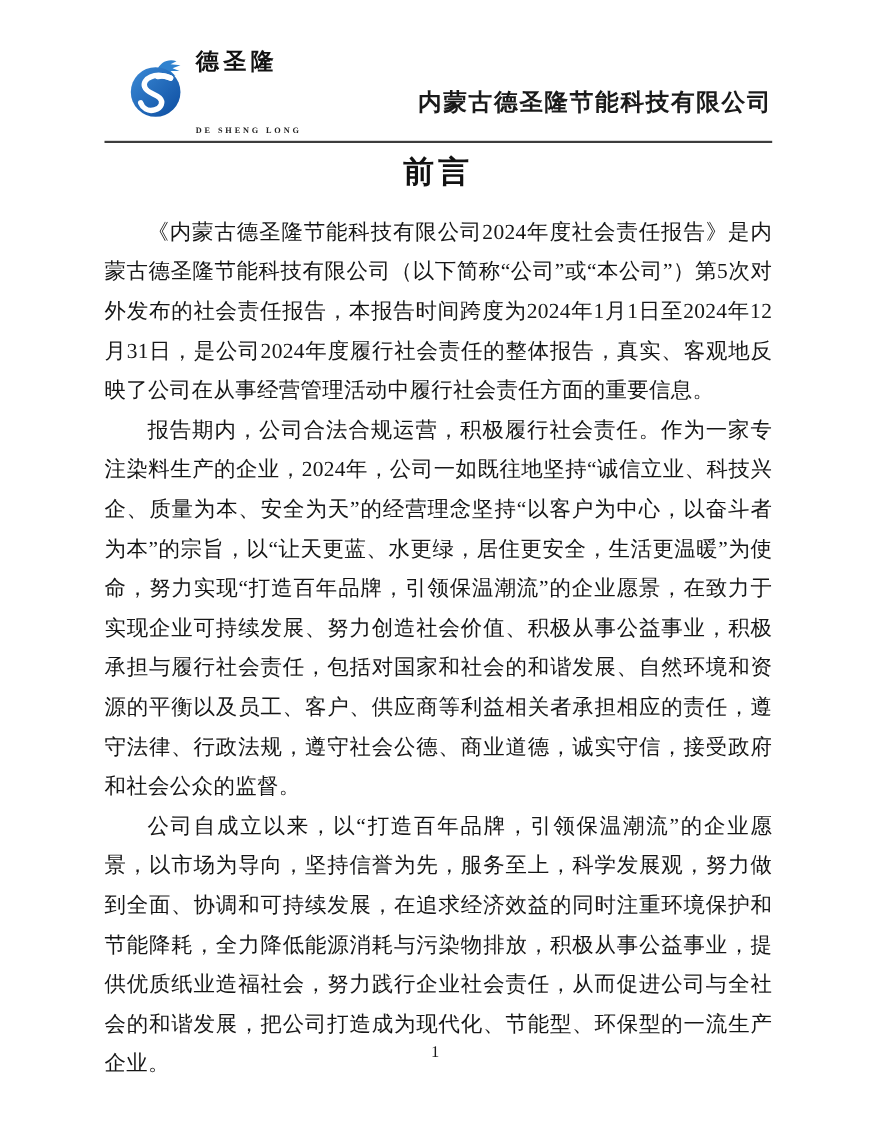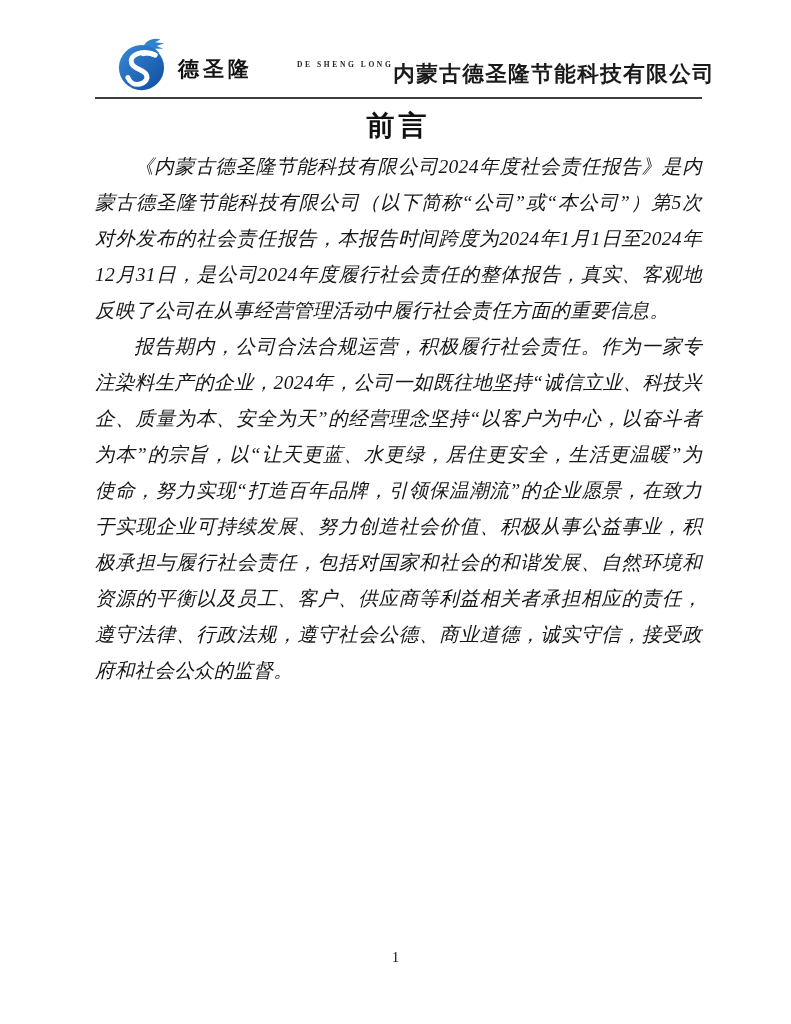--- a/index.html
+++ b/index.html
@@ -30,21 +30,21 @@
     border-bottom: 2.5px solid #3d3d3d;
   }
   .logo {
     display: flex;
     align-items: center;
     margin-left: 22px;
   }
   .logo-icon { display: block; width: 58px; height: 56px; }
   .logo-text {
     display: flex;
-    flex-direction: row;
+    flex-direction: column;
     margin-left: 3px;
     margin-top: 10px;
     gap: 44px;
   }
   .logo-cn {
     font-family: "Liberation Sans", "DejaVu Sans", sans-serif;
     font-weight: bold;
     font-size: 21px;
     letter-spacing: 4px;
     line-height: 22px;
@@ -58,35 +58,35 @@
     letter-spacing: 2.6px;
     margin-top: 2px;
     color: #222;
     white-space: nowrap;
   }
   .company-name {
     font-weight: bold;
     font-size: 21.5px;
     letter-spacing: 1.5px;
     line-height: 1.1;
-    margin-bottom: 5px;
+    margin-bottom: 17px;
     white-space: nowrap;
   }
   
   .doc-title {
     margin: 13px 0 0 0;
     text-align: center;
     font-size: 28px;
     font-weight: bold;
     letter-spacing: 4px;
     line-height: 28px;
     color: #111;
   }
   
-  .body-text { margin-top: 9px; font-style: italic; }
+  .body-text { margin-top: 23px; }
   .body-text p {
     margin: 0;
     font-size: 19.5px;
     line-height: 36px;
     text-align: justify;
     text-indent: 2em;
     letter-spacing: 0.3px;
     color: #161616;
   }
   
@@ -134,18 +134,19 @@
     </div>
 
     <h1 class="doc-title">前言</h1>
 
     <div class="body-text">
 
         <p>《内蒙古德圣隆节能科技有限公司2024年度社会责任报告》是内蒙古德圣隆节能科技有限公司（以下简称“公司”或“本公司”）第5次对外发布的社会责任报告，本报告时间跨度为2024年1月1日至2024年12月31日，是公司2024年度履行社会责任的整体报告，真实、客观地反映了公司在从事经营管理活动中履行社会责任方面的重要信息。</p>
 
         <p>报告期内，公司合法合规运营，积极履行社会责任。作为一家专注染料生产的企业，2024年，公司一如既往地坚持“诚信立业、科技兴企、质量为本、安全为天”的经营理念坚持“以客户为中心，以奋斗者为本”的宗旨，以“让天更蓝、水更绿，居住更安全，生活更温暖”为使命，努力实现“打造百年品牌，引领保温潮流”的企业愿景，在致力于实现企业可持续发展、努力创造社会价值、积极从事公益事业，积极承担与履行社会责任，包括对国家和社会的和谐发展、自然环境和资源的平衡以及员工、客户、供应商等利益相关者承担相应的责任，遵守法律、行政法规，遵守社会公德、商业道德，诚实守信，接受政府和社会公众的监督。</p>
 
+        <p>公司自成立以来，以“打造百年品牌，引领保温潮流”的企业愿景，以市场为导向，坚持信誉为先，服务至上，科学发展观，努力做到全面、协调和可持续发展，在追求经济效益的同时注重环境保护和节能降耗，全力降低能源消耗与污染物排放，积极从事公益事业，提供优质纸业造福社会，努力践行企业社会责任，从而促进公司与全社会的和谐发展，把公司打造成为现代化、节能型、环保型的一流生产企业。</p>
       </div>
 
   </div>
 
   <div class="page-number">1</div>
 </div>
 
 </body></html>

